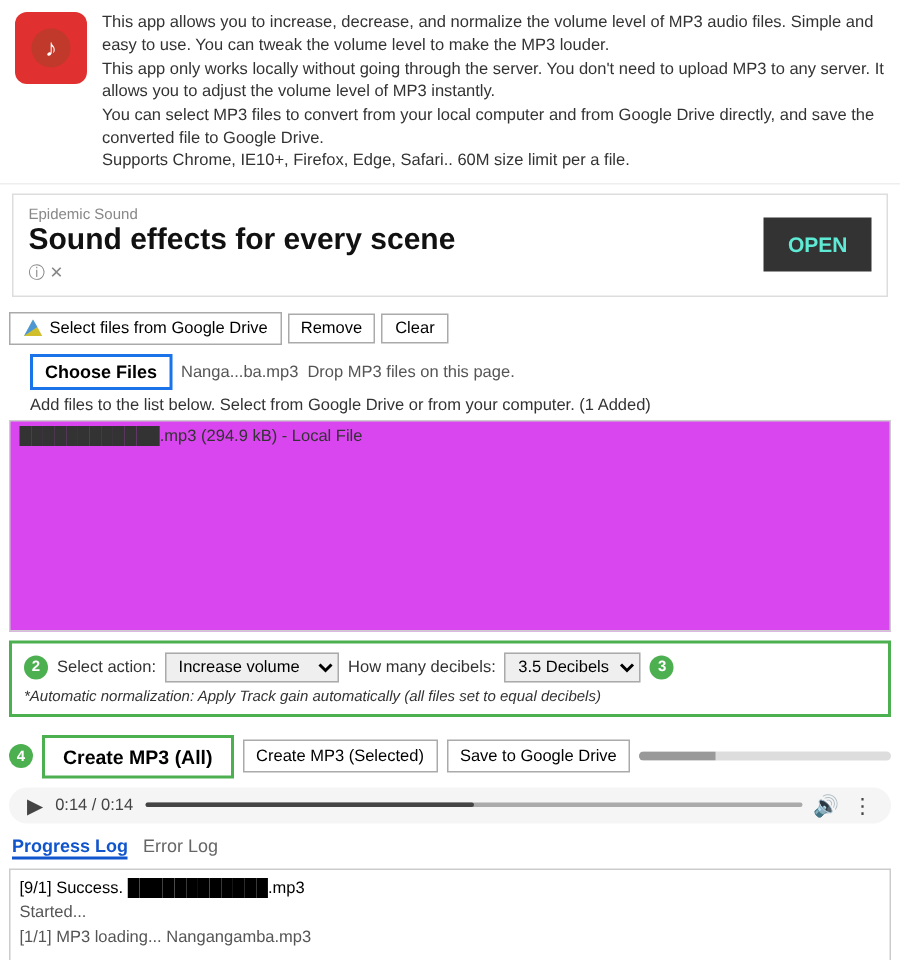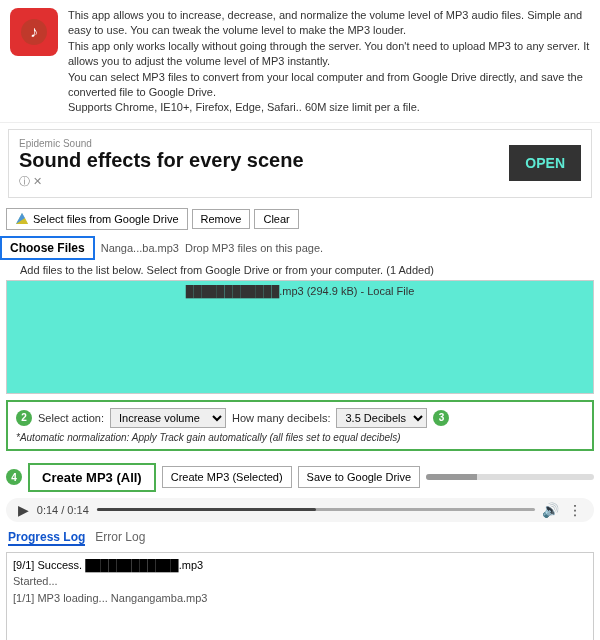--- a/index.html
+++ b/index.html
@@ -102,21 +102,21 @@
       border: 1px solid #aaa;
       padding: 3px 8px;
       font-size: 11px;
       cursor: pointer;
     }
 
     
     .file-row {
       display: flex;
       align-items: center;
-      padding: 2px 0;
+      padding: 2px 20px;
       gap: 6px;
     }
     .btn-choose {
       background: #fff;
       border: 2px solid #1a73e8;
       padding: 3px 8px;
       font-size: 12px;
       cursor: pointer;
       font-weight: bold;
       color: #000;
@@ -134,27 +134,26 @@
     .info-row {
       padding: 2px 6px 2px 20px;
       font-size: 11px;
       color: #333;
     }
 
     
     .file-list {
       border: 1px solid #ccc;
       margin: 2px 6px;
-      height: 114px;
+      height: 141px;
       overflow-y: auto;
-      background: #5eead4;
+      background: #d946ef;
       font-size: 11px;
       color: #333;
       padding: 3px 4px;
-      text-align: center;
     }
     .file-list-item {
       padding: 1px 2px;
     }
 
     
     .action-section {
       border: 2px solid #4CAF50;
       margin: 6px 6px;
       padding: 6px 8px;

